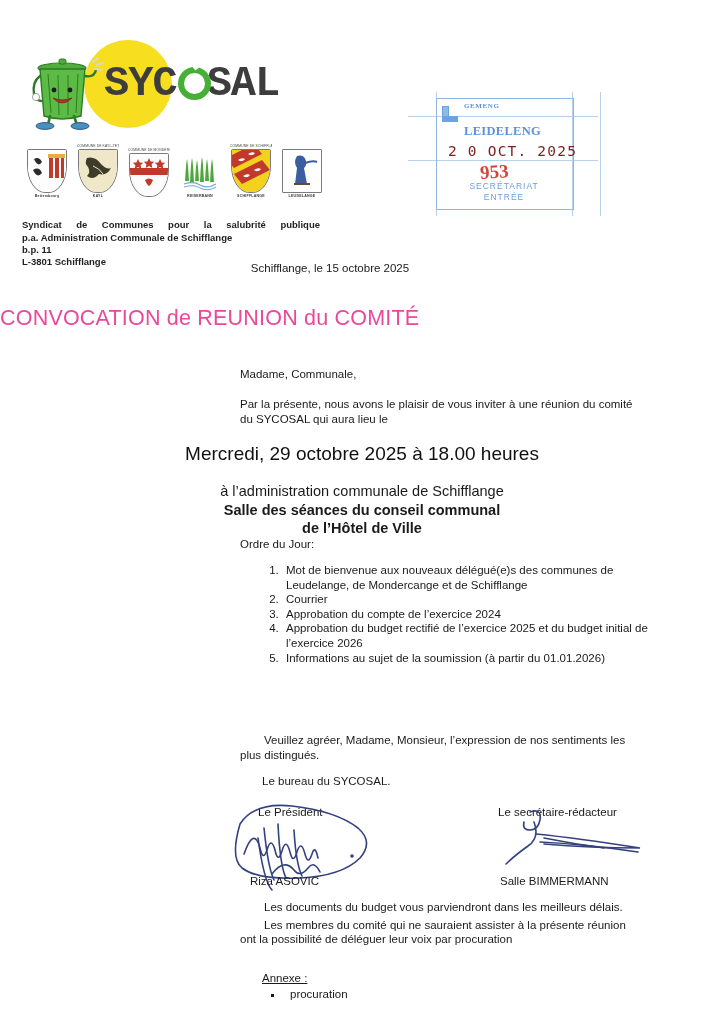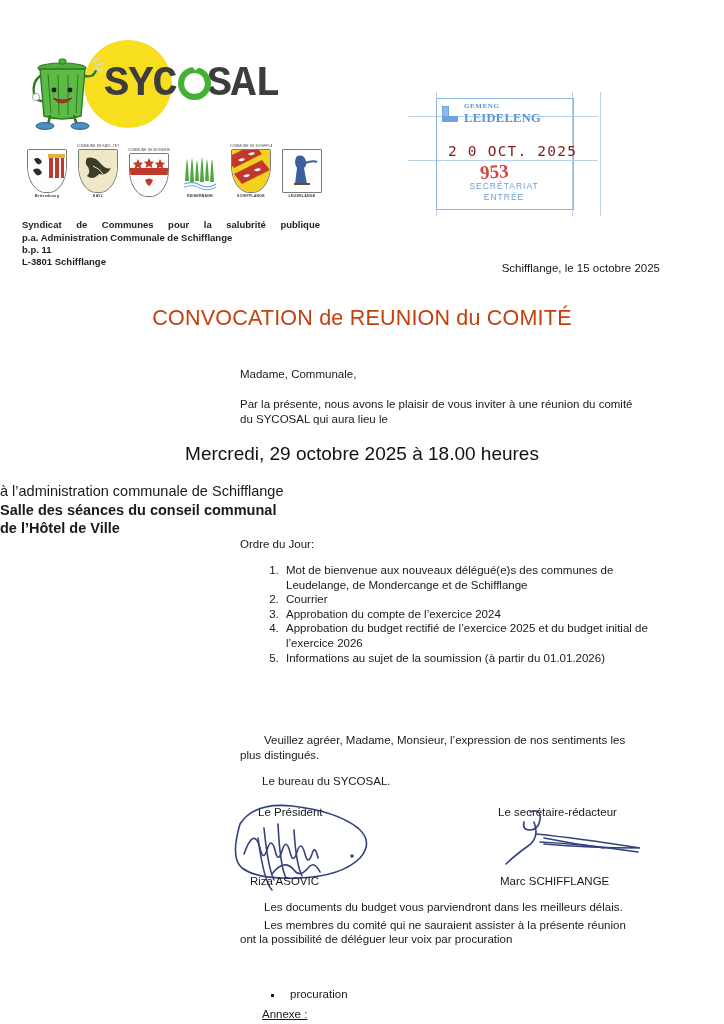--- a/index.html
+++ b/index.html
@@ -171,21 +171,21 @@
   .stamp-logo-text {
     position: absolute;
     left: 40px;
     top: 5px;
     font-family: Liberation Serif, serif;
     font-weight: bold;
     line-height: 1;
     color: #5b93d6;
   }
   .stamp-gemeng { font-size: 7px; letter-spacing: .6px; }
-  .stamp-leideleng { font-size: 12.5px; letter-spacing: .3px; margin-top: 2px; }
+  .stamp-leideleng { font-size: 12.5px; letter-spacing: .3px; margin-top: 15px; }
   .stamp-mark {
     position: absolute;
     left: 16px;
     top: 6px;
     width: 20px;
     height: 20px;
   }
   .stamp-date {
     position: absolute;
     left: 24px;
@@ -217,33 +217,32 @@
     color: #6b9ed8;
     line-height: 11px;
   }
 
   
   .place-date {
     position: absolute;
     left: 0;
     top: 262px;
     width: 660px;
-    text-align: right;
+    text-align: center;
     font-size: 11.5px;
     color: #1a1a1a;
   }
   .doc-title {
     position: absolute;
     left: 0;
     top: 306px;
     width: 724px;
-    text-align: center;
     font-size: 21.5px;
     letter-spacing: .2px;
-    color: #c2410c;
+    color: #ec4899;
   }
   .salutation {
     position: absolute;
     left: 240px;
     top: 368px;
     font-size: 11.5px;
   }
   .intro {
     position: absolute;
     left: 240px;
@@ -259,20 +258,21 @@
     width: 724px;
     text-align: center;
     font-size: 19px;
     color: #111;
   }
   .venue {
     position: absolute;
     left: 0;
     top: 482px;
     width: 724px;
+    text-align: center;
     font-size: 14.5px;
     line-height: 18.5px;
   }
   .venue .b { font-weight: bold; }
 
   .agenda-label {
     position: absolute;
     left: 240px;
     top: 538px;
     font-size: 11.5px;
@@ -329,21 +329,20 @@
     text-indent: 24px;
   }
   .tail p { margin: 0 0 3px 0; }
 
   .annex-label {
     position: absolute;
     left: 262px;
     top: 972px;
     font-size: 11.5px;
     text-decoration: underline;
-    margin-top: 36px;
   }
   .annex-list {
     position: absolute;
     left: 262px;
     top: 988px;
     margin: 0;
     padding-left: 22px;
     font-size: 11.5px;
     list-style: square;
   }
@@ -551,21 +550,21 @@
     <g fill="none" stroke="#33417e" stroke-width="1.6" stroke-linecap="round">
       <path d="M30 4 q12 -4 10 8 q-2 10 -10 10 q-8 0 -6 -8"></path>
       <path d="M34 14 q6 16 -6 24 q-14 10 -22 18"></path>
       <path d="M36 26 q40 4 104 14 q-50 0 -96 -4"></path>
       <path d="M40 34 q44 2 98 10"></path>
       <path d="M44 30 q30 6 60 10"></path>
     </g>
   </svg>
 
   <div class="sig-name name-left">Riza ASOVIC</div>
-  <div class="sig-name name-right">Marc SCHIFFLANGE</div>
+  <div class="sig-name name-right">Salle BIMMERMANN</div>
 
   <div class="tail">
     <p>Les documents du budget vous parviendront dans les meilleurs délais.</p>
     <p>Les membres du comité qui ne sauraient assister à la présente réunion ont la possibilité de déléguer leur voix par procuration</p>
   </div>
 
   <div class="annex-label">Annexe :</div>
   <ul class="annex-list">
     <li>procuration</li>
   </ul>

